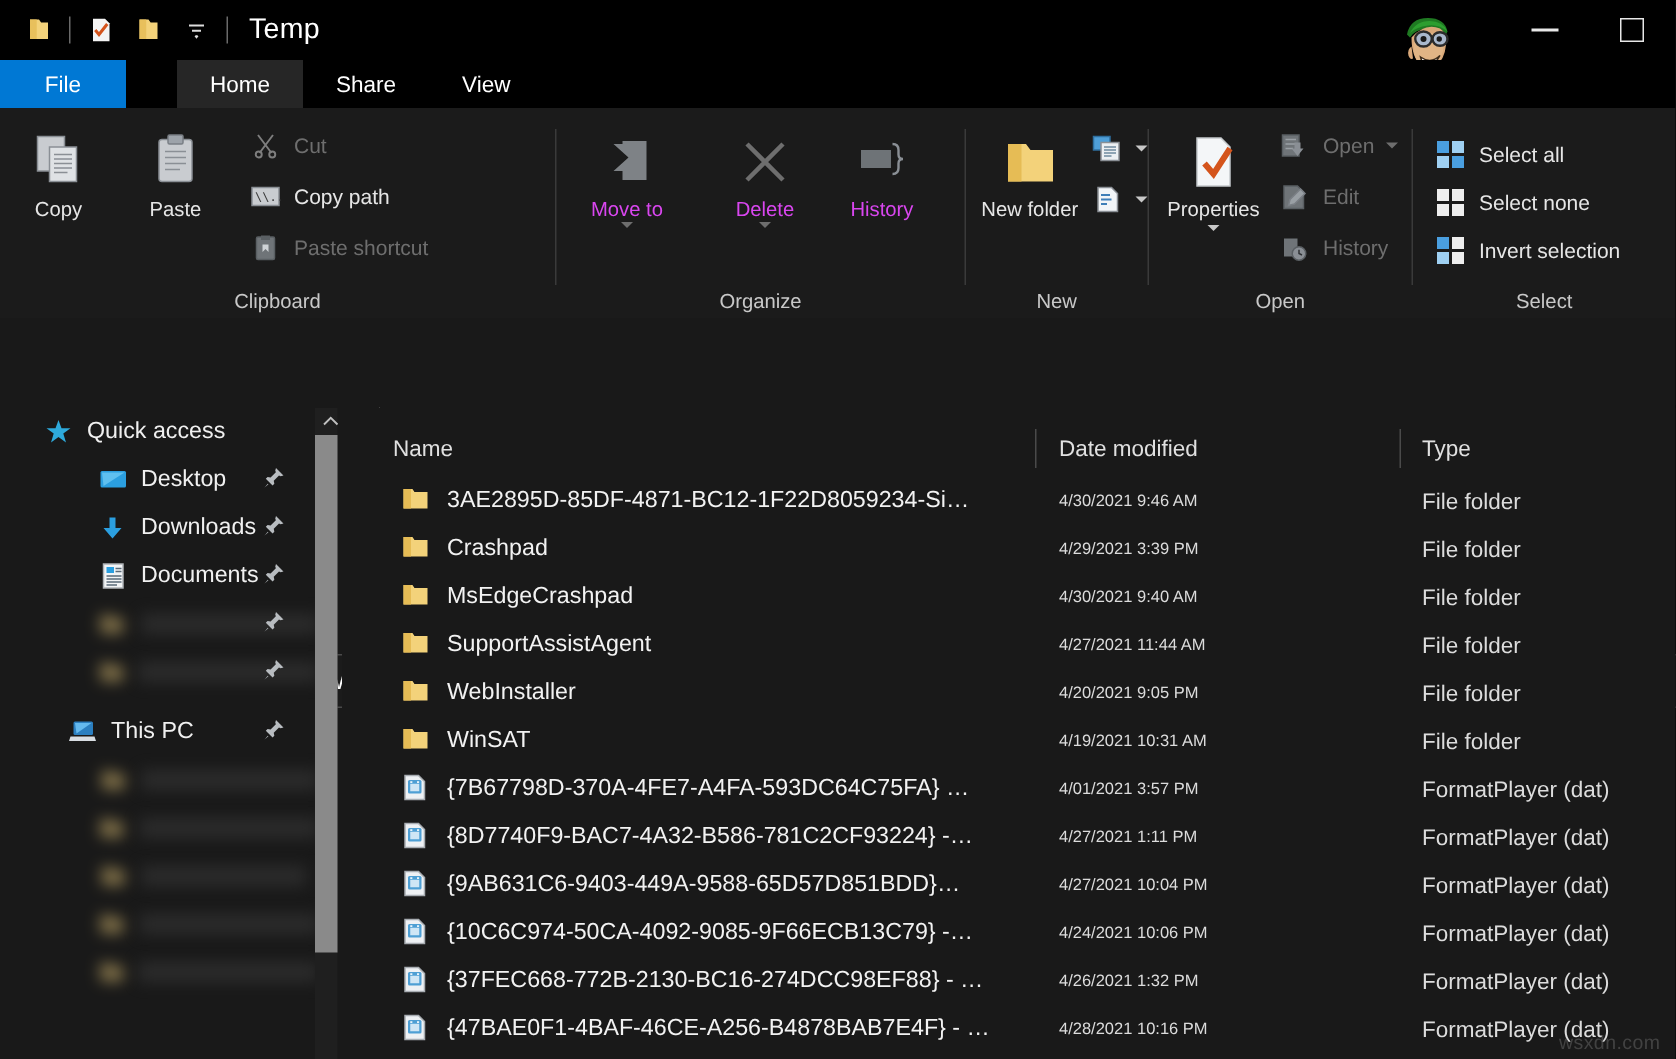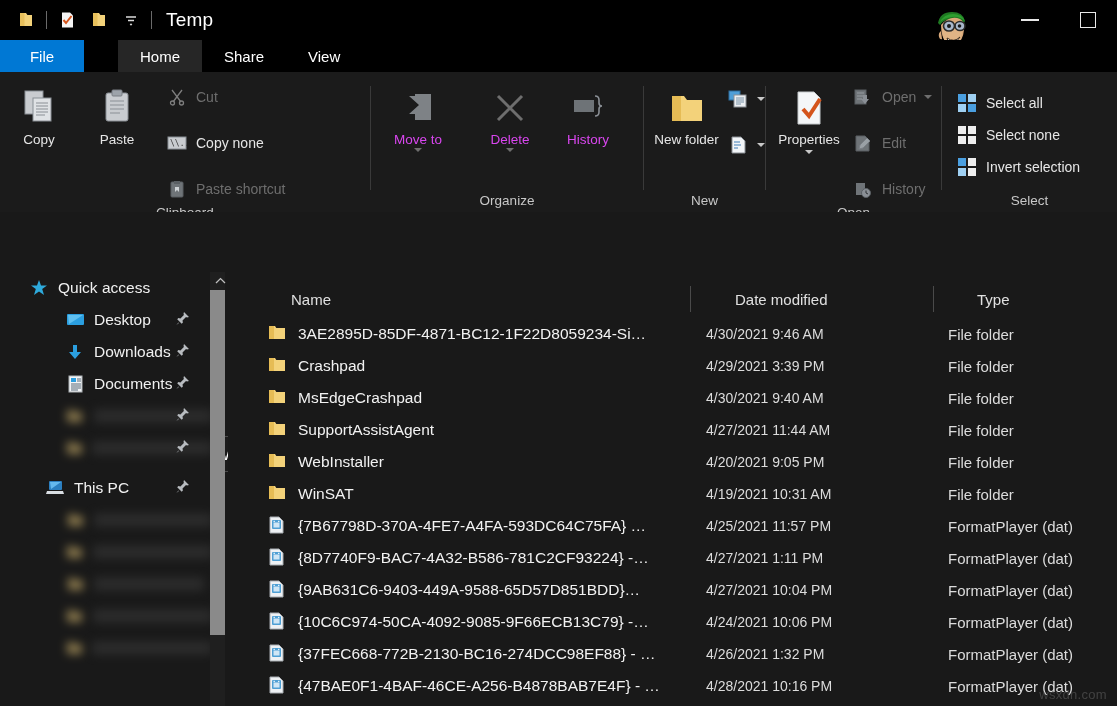--- a/index.html
+++ b/index.html
@@ -58,21 +58,21 @@
     height: 22px; line-height: 22px;
   }
   .rsep { position: absolute; top: 14px; width: 1px; height: 104px; background: #3a3a3a; }
 
   .bigbtn {
     width: 78px; display: flex; flex-direction: column; align-items: center;
     color: #e6e6e6; font-size: 13.5px; text-align: center; line-height: 16px;
   }
   .bigbtn .ic { height: 46px; display: flex; align-items: flex-end; justify-content: center; margin-bottom: 4px; }
   .bigbtn.dim { color: #d946ef; justify-content: space-between; }
-  .smalllist { display: flex; flex-direction: column; gap: 20px; padding-top: 2px; }
+  .smalllist { display: flex; flex-direction: column; gap: 8px; padding-top: 2px; }
   .smallbtn {
     display: flex; align-items: center; gap: 8px; color: #e6e6e6; font-size: 14px; height: 26px;
   }
   .smallbtn.dim { color: #6e6e6e; }
   .smallbtn .ic { width: 22px; height: 22px; display: flex; align-items: center; justify-content: center; }
   .caret { width: 0; height: 0; border-left: 4px solid transparent; border-right: 4px solid transparent; border-top: 4px solid #c8c8c8; }
   .caret.dim { border-top-color: #6e6e6e; }
 
   
   .addrbar { position: absolute; left: 0; top: 212px; width: 1117px; height: 58px; background: #191919; }
@@ -101,27 +101,27 @@
   .sb-pin { position: absolute; right: 22px; top: 7px; }
   .blurred { filter: blur(5px); opacity: 0.55; }
   .sb-scroll-up { position: absolute; left: 212px; top: 272px; width: 16px; height: 18px; display:flex; align-items:center; justify-content:center; color:#b0b0b0; font-size: 11px; }
   .sb-scrollbar { position: absolute; left: 210px; top: 290px; width: 15px; height: 345px; background: #8a8a8a; }
   .sb-scrolltrack { position: absolute; left: 210px; top: 272px; width: 15px; height: 434px; background: #1f1f1f; }
 
   
   .filelist { position: absolute; left: 228px; top: 272px; width: 889px; height: 434px; background: #191919; }
   .sortmark { position: absolute; left: 246px; top: 270px; color: #9a9a9a; font-size: 11px; }
   .colheader { position: absolute; left: 0; top: 8px; width: 889px; height: 38px; }
-  .colh { position: absolute; top: 0; height: 38px; display: flex; align-items: center; color: #e0e0e0; font-size: 15px; margin-left: 29px; }
+  .colh { position: absolute; top: 0; height: 38px; display: flex; align-items: center; color: #e0e0e0; font-size: 15px; }
   .colh-div { position: absolute; top: 6px; width: 1px; height: 26px; background: #4a4a4a; }
   .rows { position: absolute; left: 0; top: 46px; width: 889px; }
   .row { height: 32px; display: flex; align-items: center; position: relative; }
   .row-ic { position: absolute; left: 40px; top: 6px; width: 20px; height: 20px; }
   .row-name { position: absolute; left: 70px; color: #f2f2f2; font-size: 15.5px; white-space: nowrap; }
-  .row-date { position: absolute; left: 478px; color: #dcdcdc; font-size: 14px; white-space: nowrap; }
+  .row-date { position: absolute; left: 478px; color: #dcdcdc; font-size: 11px; white-space: nowrap; }
   .row-type { position: absolute; left: 720px; color: #dcdcdc; font-size: 15px; white-space: nowrap; }
 
   .watermark {
     position: absolute; right: 10px; bottom: 4px; color: #6a6a6a; font-size: 13px;
     opacity: 0.5; letter-spacing: 0.3px;
   }
 </style>
 </head>
 <body>
 
@@ -233,21 +233,21 @@
             </span>
             <span>Cut</span>
           </div>
           <div class="smallbtn">
             <span class="ic">
               <svg width="20" height="18" viewBox="0 0 20 18">
                   <rect x="1" y="3" width="18" height="12" fill="#c9ccd0" stroke="#8a8f95"></rect>
                   <text x="3" y="12" font-size="8" fill="#3a3a3a" font-family="monospace">\\..</text>
                 </svg>
             </span>
-            <span>Copy none</span>
+            <span>Copy path</span>
           </div>
           <div class="smallbtn dim">
             <span class="ic">
               <svg width="18" height="18" viewBox="0 0 18 18">
                   <rect x="3" y="2" width="12" height="15" rx="1" fill="#6f7478" stroke="#5a5f63"></rect>
                   <rect x="6" y="1" width="6" height="3" fill="#5a5f63"></rect>
                   <path d="M7 7 h4 v5 l-2 -2 l-2 2 Z" fill="#cfd3d6"></path>
                 </svg>
             </span>
             <span>Paste shortcut</span>
@@ -736,21 +736,21 @@
 
       <div class="row">
         <span class="row-ic"><svg width="17" height="18" viewBox="0 0 17 18">
               <path d="M2 1 h9 l4 4 v12 H2 Z" fill="#eef1f4" stroke="#a8adb2"></path>
               <rect x="4" y="4" width="9" height="9" rx="1" fill="#4e9fd4"></rect>
               <rect x="5.5" y="6.5" width="6" height="5" fill="#cfe6f5"></rect>
               <rect x="5.5" y="4.8" width="1.4" height="1.2" fill="#e8f4fb"></rect>
               <rect x="10" y="4.8" width="1.4" height="1.2" fill="#e8f4fb"></rect>
             </svg></span>
         <span class="row-name">{7B67798D-370A-4FE7-A4FA-593DC64C75FA} …</span>
-        <span class="row-date">4/25/2021 11:57 PM</span>
+        <span class="row-date">4/01/2021 3:57 PM</span>
         <span class="row-type">FormatPlayer (dat)</span>
       </div>
 
       <div class="row">
         <span class="row-ic"><svg width="17" height="18" viewBox="0 0 17 18">
               <path d="M2 1 h9 l4 4 v12 H2 Z" fill="#eef1f4" stroke="#a8adb2"></path>
               <rect x="4" y="4" width="9" height="9" rx="1" fill="#4e9fd4"></rect>
               <rect x="5.5" y="6.5" width="6" height="5" fill="#cfe6f5"></rect>
               <rect x="5.5" y="4.8" width="1.4" height="1.2" fill="#e8f4fb"></rect>
               <rect x="10" y="4.8" width="1.4" height="1.2" fill="#e8f4fb"></rect>

